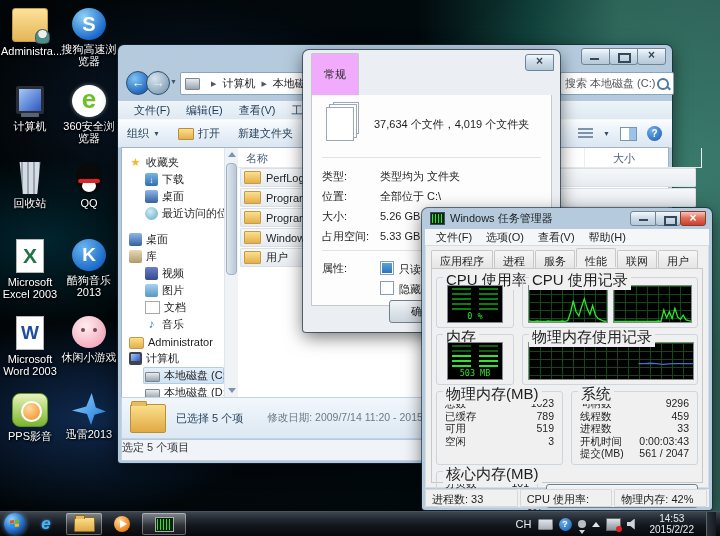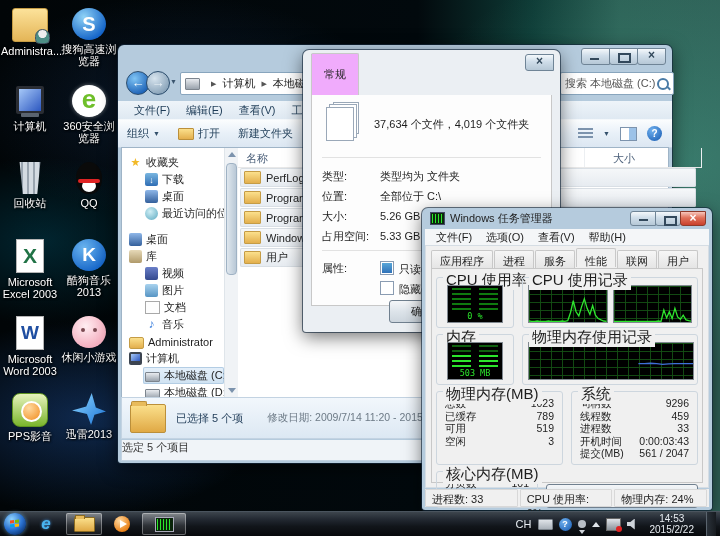--- a/index.html
+++ b/index.html
@@ -671,21 +671,21 @@
           </div>
           <div class="gb-stats" style="border:none;">
             <div id="tm-resbtn">资源监视器(R)...</div>
           </div>
         </div>
       </div>
     </div>
     <div id="tm-status">
       <div class="cell">进程数: 33</div>
       <div class="cell">CPU 使用率: 0%</div>
-      <div class="cell">物理内存: 24%</div>
+      <div class="cell">物理内存: 42%</div>
     </div>
   </div>
 
   <div id="taskbar">
     <div id="startorb"></div>
     <div class="tb-app">
         <span class="tb-ie">e</span>
       </div>
     <div class="tb-app active">
         <span class="tb-folder"></span>

